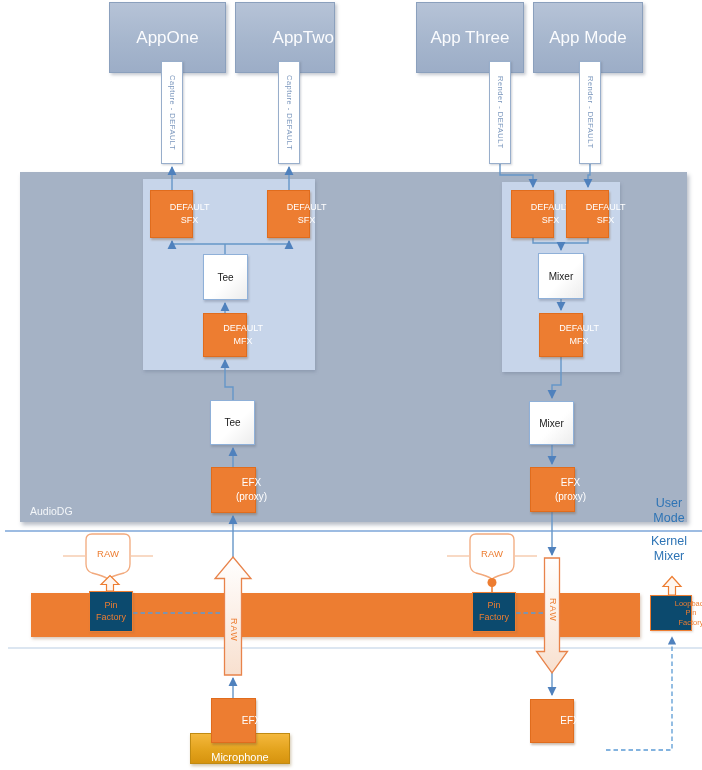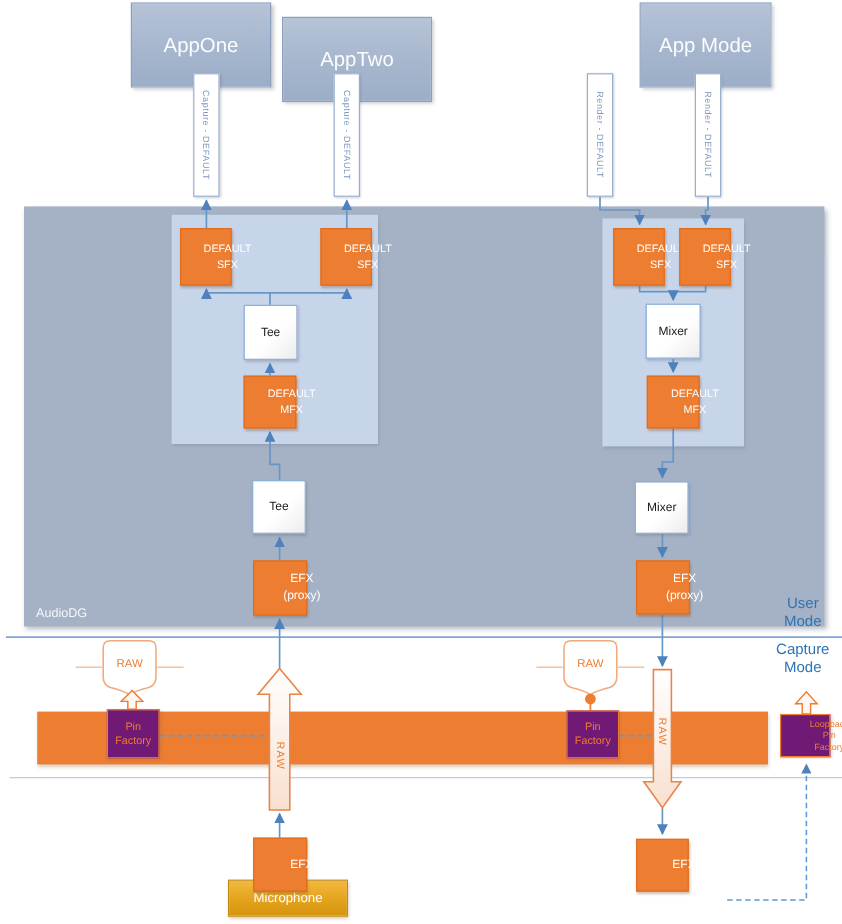--- a/index.html
+++ b/index.html
@@ -15,26 +15,26 @@
         letter-spacing:.5px;box-shadow:1px 1px 2px rgba(90,100,120,.3);}
   .vtext{writing-mode:vertical-rl;text-orientation:mixed;}
   .region{background:#a5b2c5;box-shadow:2px 3px 4px rgba(100,110,130,.45);}
   .panel{background:#c7d5ea;box-shadow:1px 2px 3px rgba(100,115,140,.35);}
   .orangebox{background:#ed7d31;border:1px solid #e06c1d;color:#fff;font-size:9px;
         line-height:1.5;box-shadow:1px 2px 2px rgba(130,90,55,.4);padding-left:36px;}
   .orangebox.big{font-size:10px;line-height:1.4;}
   .white-node{background:linear-gradient(135deg,#ffffff 55%,#ececec 100%);
         border:1px solid #8fb0d8;color:#1a1a1a;font-size:10px;
         box-shadow:1px 2px 2px rgba(100,110,130,.35);}
-  .pinbox{background:#701a75;border:1px solid #ed7d31;color:#ed7d31;font-size:9px;
+  .pinbox{background:#0c4a6e;border:1px solid #ed7d31;color:#ed7d31;font-size:9px;
         line-height:1.3;box-shadow:1px 1px 2px rgba(150,110,80,.3);}
   .pinbox.small{font-size:7.5px;line-height:1.25;}
   .gold{background:linear-gradient(180deg,#f4b83d 0%,#e3a31d 55%,#d6930e 100%);
         border:1px solid #c08a12;color:#fff;font-size:11px;
-        box-shadow:1px 2px 3px rgba(140,110,50,.4);}
+        box-shadow:1px 2px 3px rgba(140,110,50,.4);align-items:flex-end;}
   .band{background:#ed7d31;box-shadow:1px 2px 3px rgba(150,100,60,.35);}
   .mode{color:#2e74b5;font-size:12.5px;line-height:1.2;text-align:center;}
   .audiodg-label{position:absolute;left:10px;bottom:5px;color:#f4f7fa;font-size:10.5px;}
   .rawlabel{color:#ed7d31;font-size:9.5px;text-align:center;}
   .vraw{color:#ed7d31;font-size:9px;letter-spacing:1px;display:flex;
         align-items:center;justify-content:center;}
   svg.wires{position:absolute;left:0;top:0;pointer-events:none;}
 </style>
 </head>
 <body>
@@ -112,22 +112,25 @@
       <circle cx="492" cy="582.5" r="4.5" fill="#ed7d31"></circle>
     </g>
 
     <path d="M233,557 L251,578.5 L241.5,578.5 L241.5,675 L224.5,675 L224.5,578.5 L215,578.5 Z" fill="url(#gradArrow)" stroke="#e8834a" stroke-width="1.3"></path>
     <path d="M544.5,558 L559.5,558 L559.5,651.5 L567.5,651.5 L552,673 L536.5,651.5 L544.5,651.5 Z" fill="url(#gradArrow)" stroke="#e8834a" stroke-width="1.3"></path>
   </svg>
 
   <div class="box app" style="left:109px;top:2px;width:117px;height:71px;">
     <span>AppOne</span>
   </div>
-  <div class="box app" style="left:235px;top:14px;width:125px;height:71px;">
+  <div class="box app" style="left:235px;top:2px;width:100px;height:71px;justify-content:flex-end;">
     <span>AppTwo</span>
+  </div>
+  <div class="box app" style="left:416px;top:2px;width:108px;height:71px;">
+    <span>App Three</span>
   </div>
   <div class="box app" style="left:533px;top:2px;width:110px;height:71px;">
     <span>App Mode</span>
   </div>
 
   <div class="box pipe" style="left:161px;top:61px;width:22px;height:103px;">
     <span class="vtext">Capture - DEFAULT</span>
   </div>
   <div class="box pipe" style="left:278px;top:61px;width:22px;height:103px;">
     <span class="vtext">Capture - DEFAULT</span>
@@ -171,21 +174,21 @@
     <span>DEFAULT MFX</span>
   </div>
   <div class="box white-node" style="left:529px;top:401px;width:45px;height:44px;">
     <span>Mixer</span>
   </div>
   <div class="box orangebox big" style="left:530px;top:467px;width:45px;height:45px;">
     <span>EFX (proxy)</span>
   </div>
 
   <div class="abs mode" style="left:646px;top:496px;width:46px;">User Mode</div>
-  <div class="abs mode" style="left:646px;top:534px;width:46px;">Capture Mode</div>
+  <div class="abs mode" style="left:646px;top:534px;width:46px;">Kernel Mixer</div>
 
   <div class="abs rawlabel" style="left:86px;top:548px;width:44px;">RAW</div>
   <div class="abs rawlabel" style="left:470px;top:548px;width:44px;">RAW</div>
 
   <div class="box pinbox" style="left:89px;top:591px;width:44px;height:41px;">
     <span>Pin Factory</span>
   </div>
   <div class="box pinbox" style="left:472px;top:592px;width:44px;height:40px;">
     <span>Pin Factory</span>
   </div>

